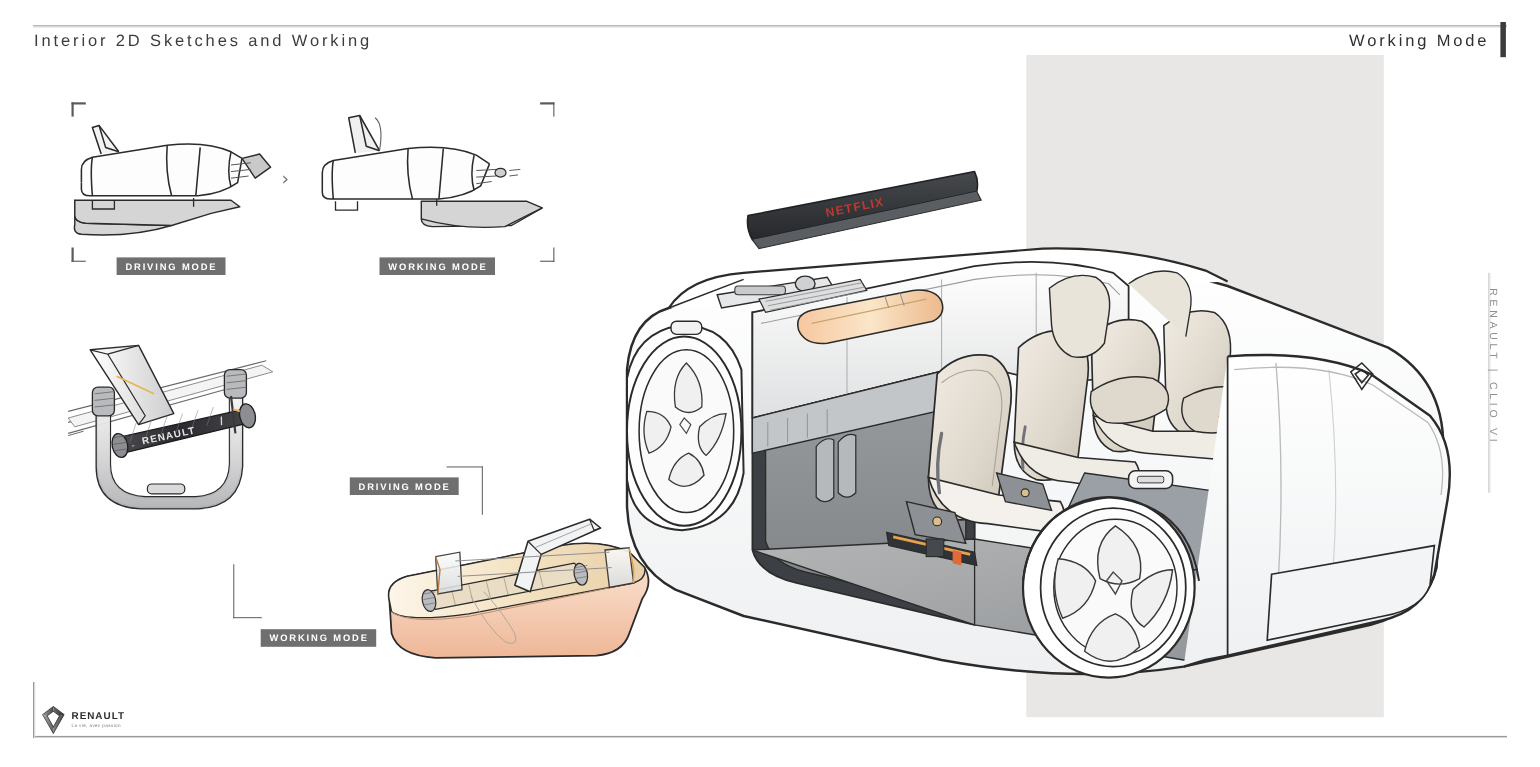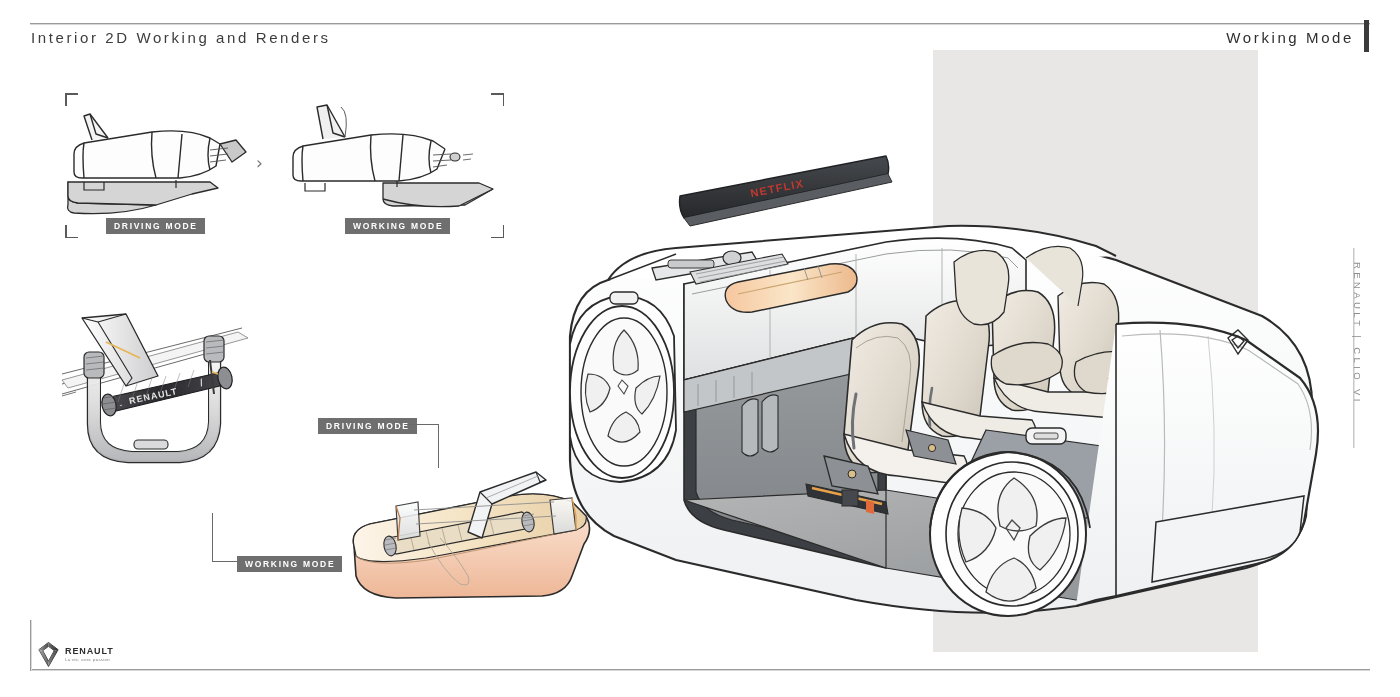--- a/index.html
+++ b/index.html
@@ -42,21 +42,21 @@
   .crop .h{height:1.5px;width:13px;}
   .crop .v{width:1.5px;height:13px;}
   .crop.tl .h{left:0;top:0;} .crop.tl .v{left:0;top:0;}
   .crop.tr .h{right:0;top:0;} .crop.tr .v{right:0;top:0;}
   .crop.bl .h{left:0;bottom:0;} .crop.bl .v{left:0;bottom:0;}
   .crop.br .h{right:0;bottom:0;} .crop.br .v{right:0;bottom:0;}
 
   
   .badge{position:absolute;background:#6f6f6f;color:#fff;font-size:8.5px;
     font-weight:700;letter-spacing:1.7px;padding:3.5px 7px 3.5px 8px;
-    white-space:nowrap;line-height:1;}
+    white-space:nowrap;line-height:1;margin-top:16px;}
 
   
   .lead{position:absolute;background:#6a6a6a;}
   .lead.h{height:1px;} .lead.v{width:1px;}
 
   
   .arrow{position:absolute;left:256px;top:155px;font-size:17px;color:#777;
     font-family:"DejaVu Sans",sans-serif;line-height:1;}
 
   
@@ -74,21 +74,21 @@
 <body>
 
 <div class="board">
 
   <div class="rule-top"></div>
   <div class="rule-bottom"></div>
   <div class="rule-left"></div>
   <div class="rule-right"></div>
   <div class="header-cap"></div>
 
-  <div class="page-title">Interior 2D Working and Renders</div>
+  <div class="page-title">Interior 2D Sketches and Working</div>
   <div class="mode-title">Working Mode</div>
 
   <div class="side-caption">
     <span>RENAULT   |   CLIO VI</span>
   </div>
 
   <div class="backdrop"></div>
 
   <div class="crop tl" style="left:65px;top:93px;">
     <i class="h"></i>

